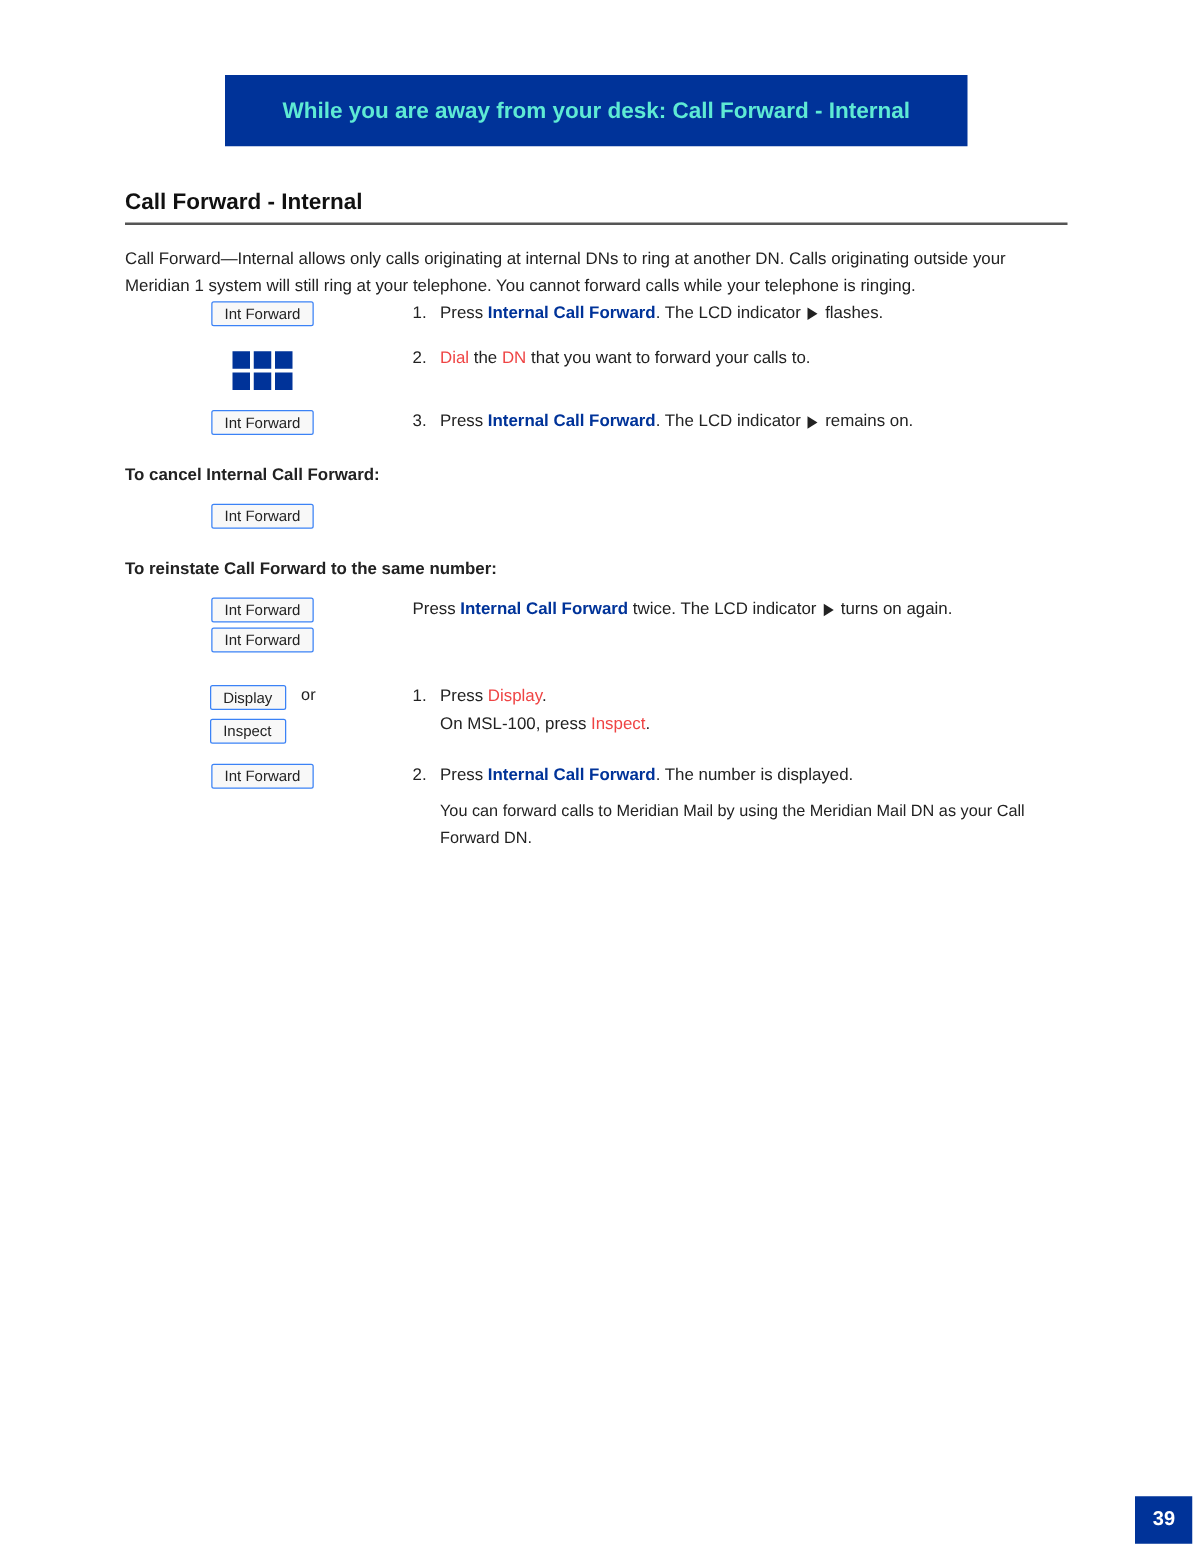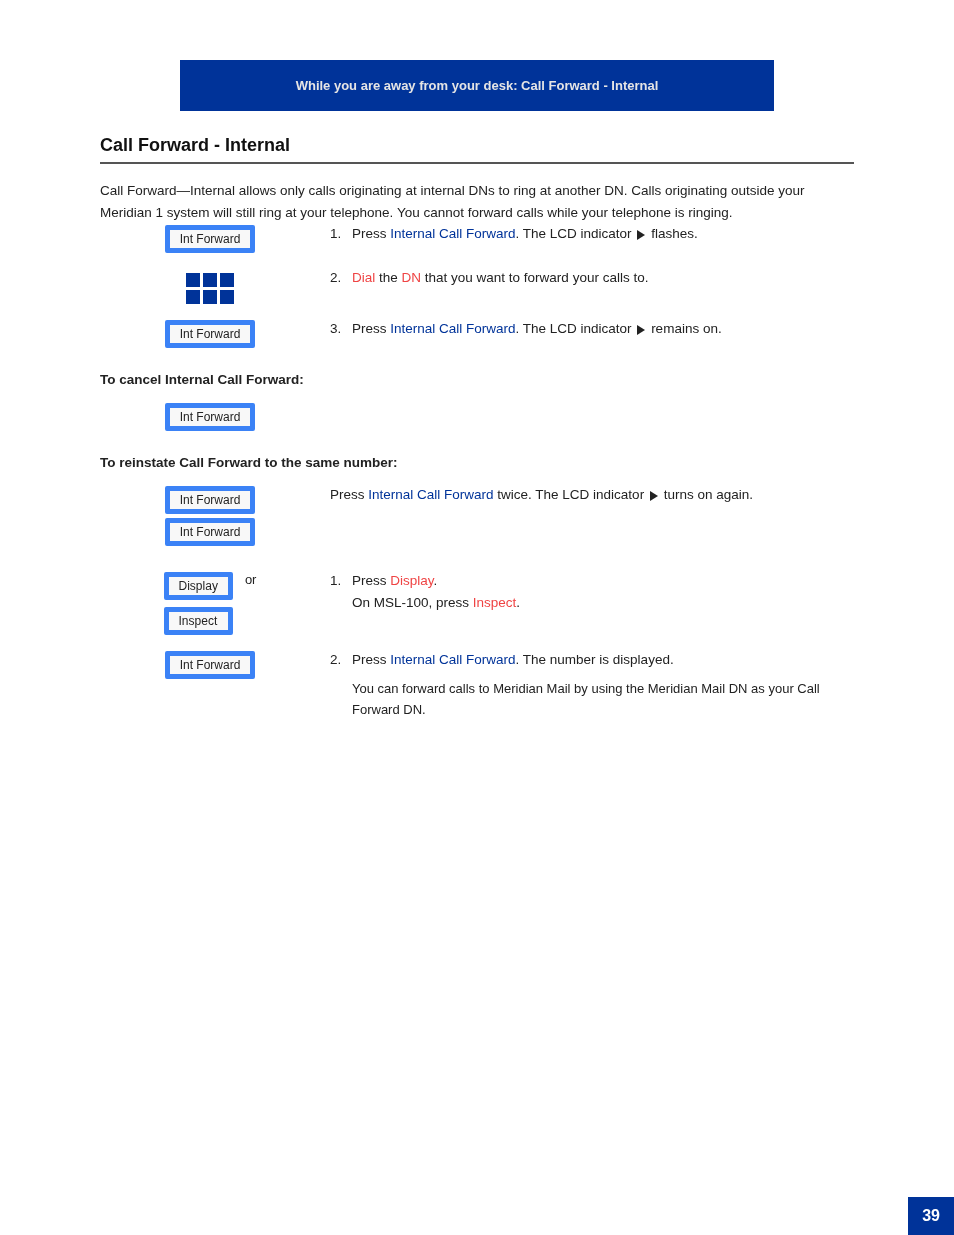--- a/index.html
+++ b/index.html
@@ -14,31 +14,31 @@
     }
     .page-wrapper {
       width: 954px;
       min-height: 1235px;
       background: #fff;
       position: relative;
     }
     
     .header-banner {
       background: #003399;
-      color: #e5e5e5;
+      color: #5eead4;
       text-align: center;
       padding: 18px 40px;
       margin: 60px 180px 0 180px;
-      font-size: 13px;
+      font-size: 18px;
       font-weight: bold;
     }
     
     .content {
       margin: 0 100px;
-      padding-top: 24px;
+      padding-top: 34px;
     }
     
     .section-title {
       font-size: 18px;
       font-weight: bold;
       color: #111;
       border-bottom: 2px solid #555;
       padding-bottom: 6px;
       margin-bottom: 16px;
     }
@@ -72,21 +72,21 @@
     .right-col {
       flex: 1;
       font-size: 13.5px;
       line-height: 1.6;
       color: #222;
       padding-left: 10px;
     }
     
     .key-btn {
       display: inline-block;
-      border: 5px solid #3b82f6;
+      border: 1px solid #3b82f6;
       border-radius: 2px;
       padding: 2px 10px;
       font-size: 12px;
       color: #222;
       background: #f8f8f8;
       margin-bottom: 4px;
       white-space: nowrap;
     }
     
     .dial-grid {
@@ -96,21 +96,21 @@
       gap: 3px;
       margin: 4px 0 4px 0;
     }
     .dial-cell {
       width: 14px;
       height: 14px;
       background: #003399;
     }
     
     .bold-blue {
-      font-weight: normal;
+      font-weight: bold;
       color: #003399;
     }
     
     .blue-link {
       color: #ef4444;
       font-weight: normal;
     }
     
     .arrow {
       display: inline-block;

